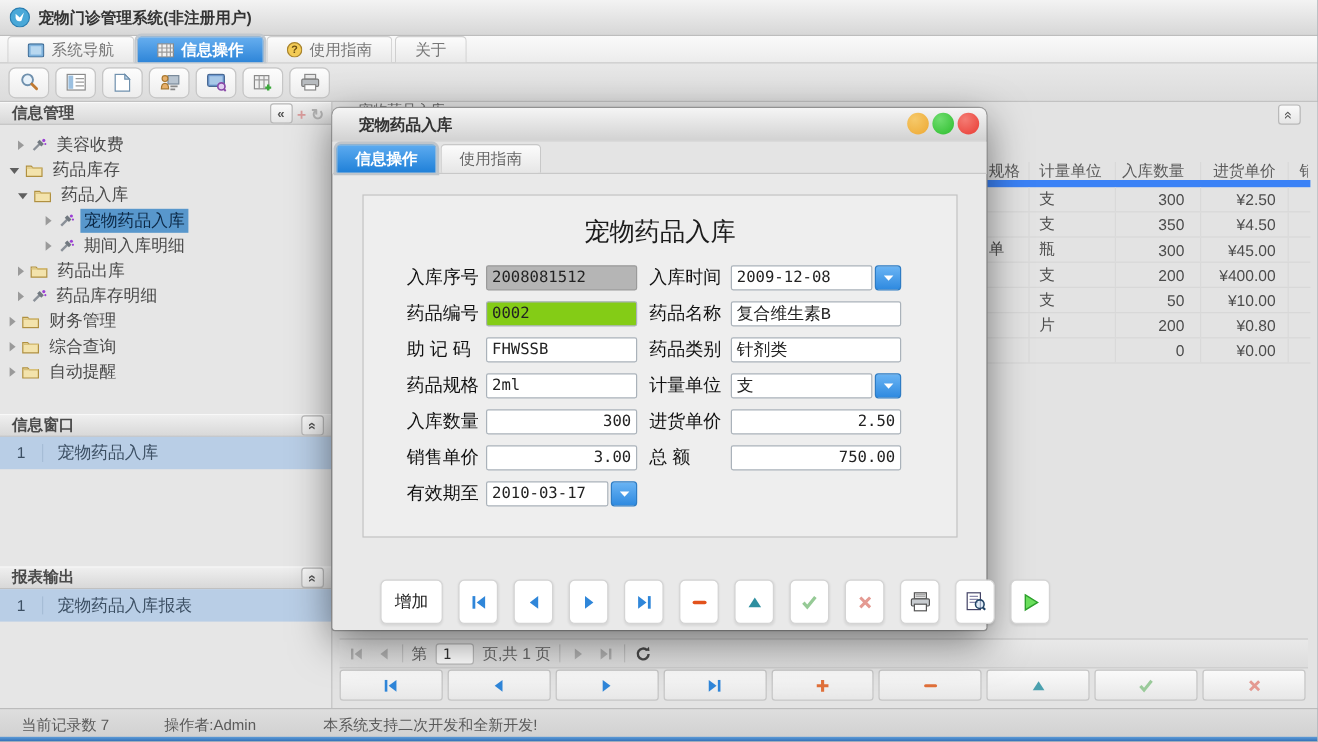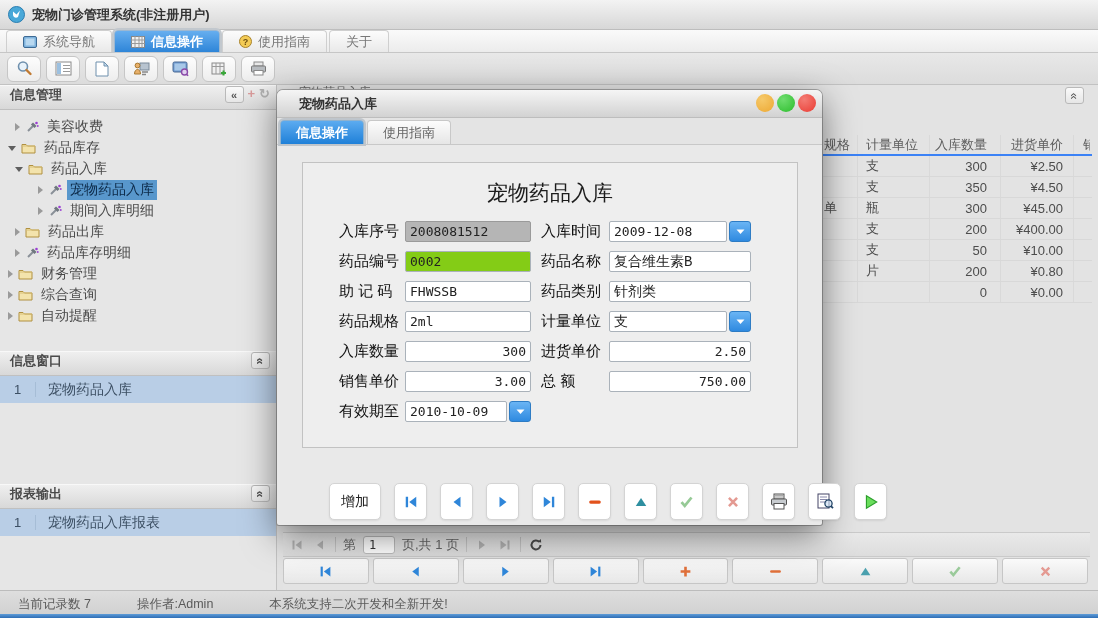--- a/index.html
+++ b/index.html
@@ -51,23 +51,23 @@
     display:flex; align-items:center; gap:5px; padding-left:7px;
   }
   .tbtn {
     width:34px; height:26px; border:1px solid #c6c6c6; border-radius:6px;
     background:linear-gradient(#fdfdfd,#ededed);
     display:flex; align-items:center; justify-content:center;
   }
   
   .sidebar { position:absolute; left:0; top:85px; width:277px; height:505px; background:#e6e6e6; border-right:1px solid #c2c2c2; }
   .panel-header {
-    height:25px; background:linear-gradient(#efefef,#d8d8d8);
+    height:19px; background:linear-gradient(#efefef,#d8d8d8);
     border-top:1px solid #f8f8f8; border-bottom:1px solid #c0c0c0;
-    display:flex; align-items:flex-start; padding:0 6px 0 10px;
+    display:flex; align-items:flex-end; padding:0 6px 0 10px;
     font-size:13px; font-weight:bold; color:#4a4a4a;
   }
   .panel-header .spacer { flex:1; }
   .hbtn {
     width:19px; height:17px; border:1px solid #b9b9b9; border-radius:3px;
     background:linear-gradient(#fafafa,#e6e6e6);
     display:flex; align-items:center; justify-content:center;
     font-size:11px; color:#555; margin-left:3px;
   }
   .ghost { font-size:13px; font-weight:bold; margin-left:4px; }
@@ -86,21 +86,21 @@
   .list-row .idx { width:36px; text-align:center; border-right:1px solid #a6bdd6; font-size:13px; }
   .list-row .lbl { padding-left:12px; }
   
   .main { position:absolute; left:283px; top:85px; width:815px; height:505px; background:#e3e3e3; }
   .tab-sliver { position:absolute; left:6px; top:0; width:92px; height:5px; overflow:hidden; }
   .tab-sliver span { display:block; margin-top:-1px; font-size:12px; color:#666; padding-left:10px; }
   .main-collapse { position:absolute; right:14px; top:2px; }
   
   .bg-grid { position:absolute; left:539px; top:50px; width:270px; font-size:13px; color:#555; }
   .bg-grid .g-head, .bg-grid .g-row { display:flex; height:21px; align-items:center; }
-  .bg-grid .g-head { color:#5c5c5c; border-bottom:2px solid #3b82f6; }
+  .bg-grid .g-head { color:#5c5c5c; border-bottom:6px solid #3b82f6; }
   .g-c { height:100%; display:flex; align-items:center; border-right:1px solid #d9d9d9; overflow:hidden; white-space:nowrap; }
   .c-spec { width:36px; padding-left:2px; }
   .c-unit { width:72px; padding-left:8px; }
   .c-qty  { width:71px; justify-content:flex-end; padding-right:13px; }
   .c-price{ width:73px; justify-content:flex-end; padding-right:10px; }
   .c-sale { width:16px; padding-left:9px; border-right:none; }
   .g-row { border-bottom:1px solid #d8d8d8; color:#4c4c4c; }
   
   .pager {
     position:absolute; left:0; right:8px; top:447px; height:25px;
@@ -175,21 +175,21 @@
   .fval.hl { background:#84cc16; }
   .fval.num { justify-content:flex-end; }
   .fwrap { display:flex; align-items:center; }
   .fwrap .fval { flex:1; }
   .drop {
     width:22px; height:21px; margin-left:2px; border-radius:3px;
     background:linear-gradient(#6ab4f4,#2f8ae0); border:1px solid #2e7cc4;
     display:flex; align-items:center; justify-content:center;
   }
   .drop svg { display:block; }
-  .dlg-actions { position:absolute; left:40px; top:393px; display:flex; gap:13px; align-items:center;margin-left:12px; }
+  .dlg-actions { position:absolute; left:40px; top:393px; display:flex; gap:13px; align-items:center; }
   .abtn {
     min-width:33px; height:37px; border:1px solid #d4d4d4; border-radius:5px;
     background:#fff; display:flex; align-items:center; justify-content:center;
     font-size:14px; color:#222; box-shadow:0 1px 2px rgba(0,0,0,.08);
   }
   .abtn.wide { min-width:52px; }
   svg { flex-shrink:0; }
 </style>
 </head>
 <body>
@@ -665,21 +665,21 @@
         <div class="fval num">2.50</div>
 
         <span class="flabel">销售单价</span>
         <div class="fval num">3.00</div>
         <span class="fgap"></span>
         <span class="flabel">总 额</span>
         <div class="fval num">750.00</div>
 
         <span class="flabel">有效期至</span>
         <div class="fwrap">
-            <div class="fval">2010-10-09</div>
+            <div class="fval">2010-03-17</div>
             <span class="drop">
               <svg width="9" height="6" viewBox="0 0 9 6">
                 <path d="M0.5 0.5l4 4.5 4-4.5z" fill="#fff"></path>
               </svg>
             </span>
           </div>
         <span class="fgap"></span>
           <span></span>
           <span></span>
       </div>

